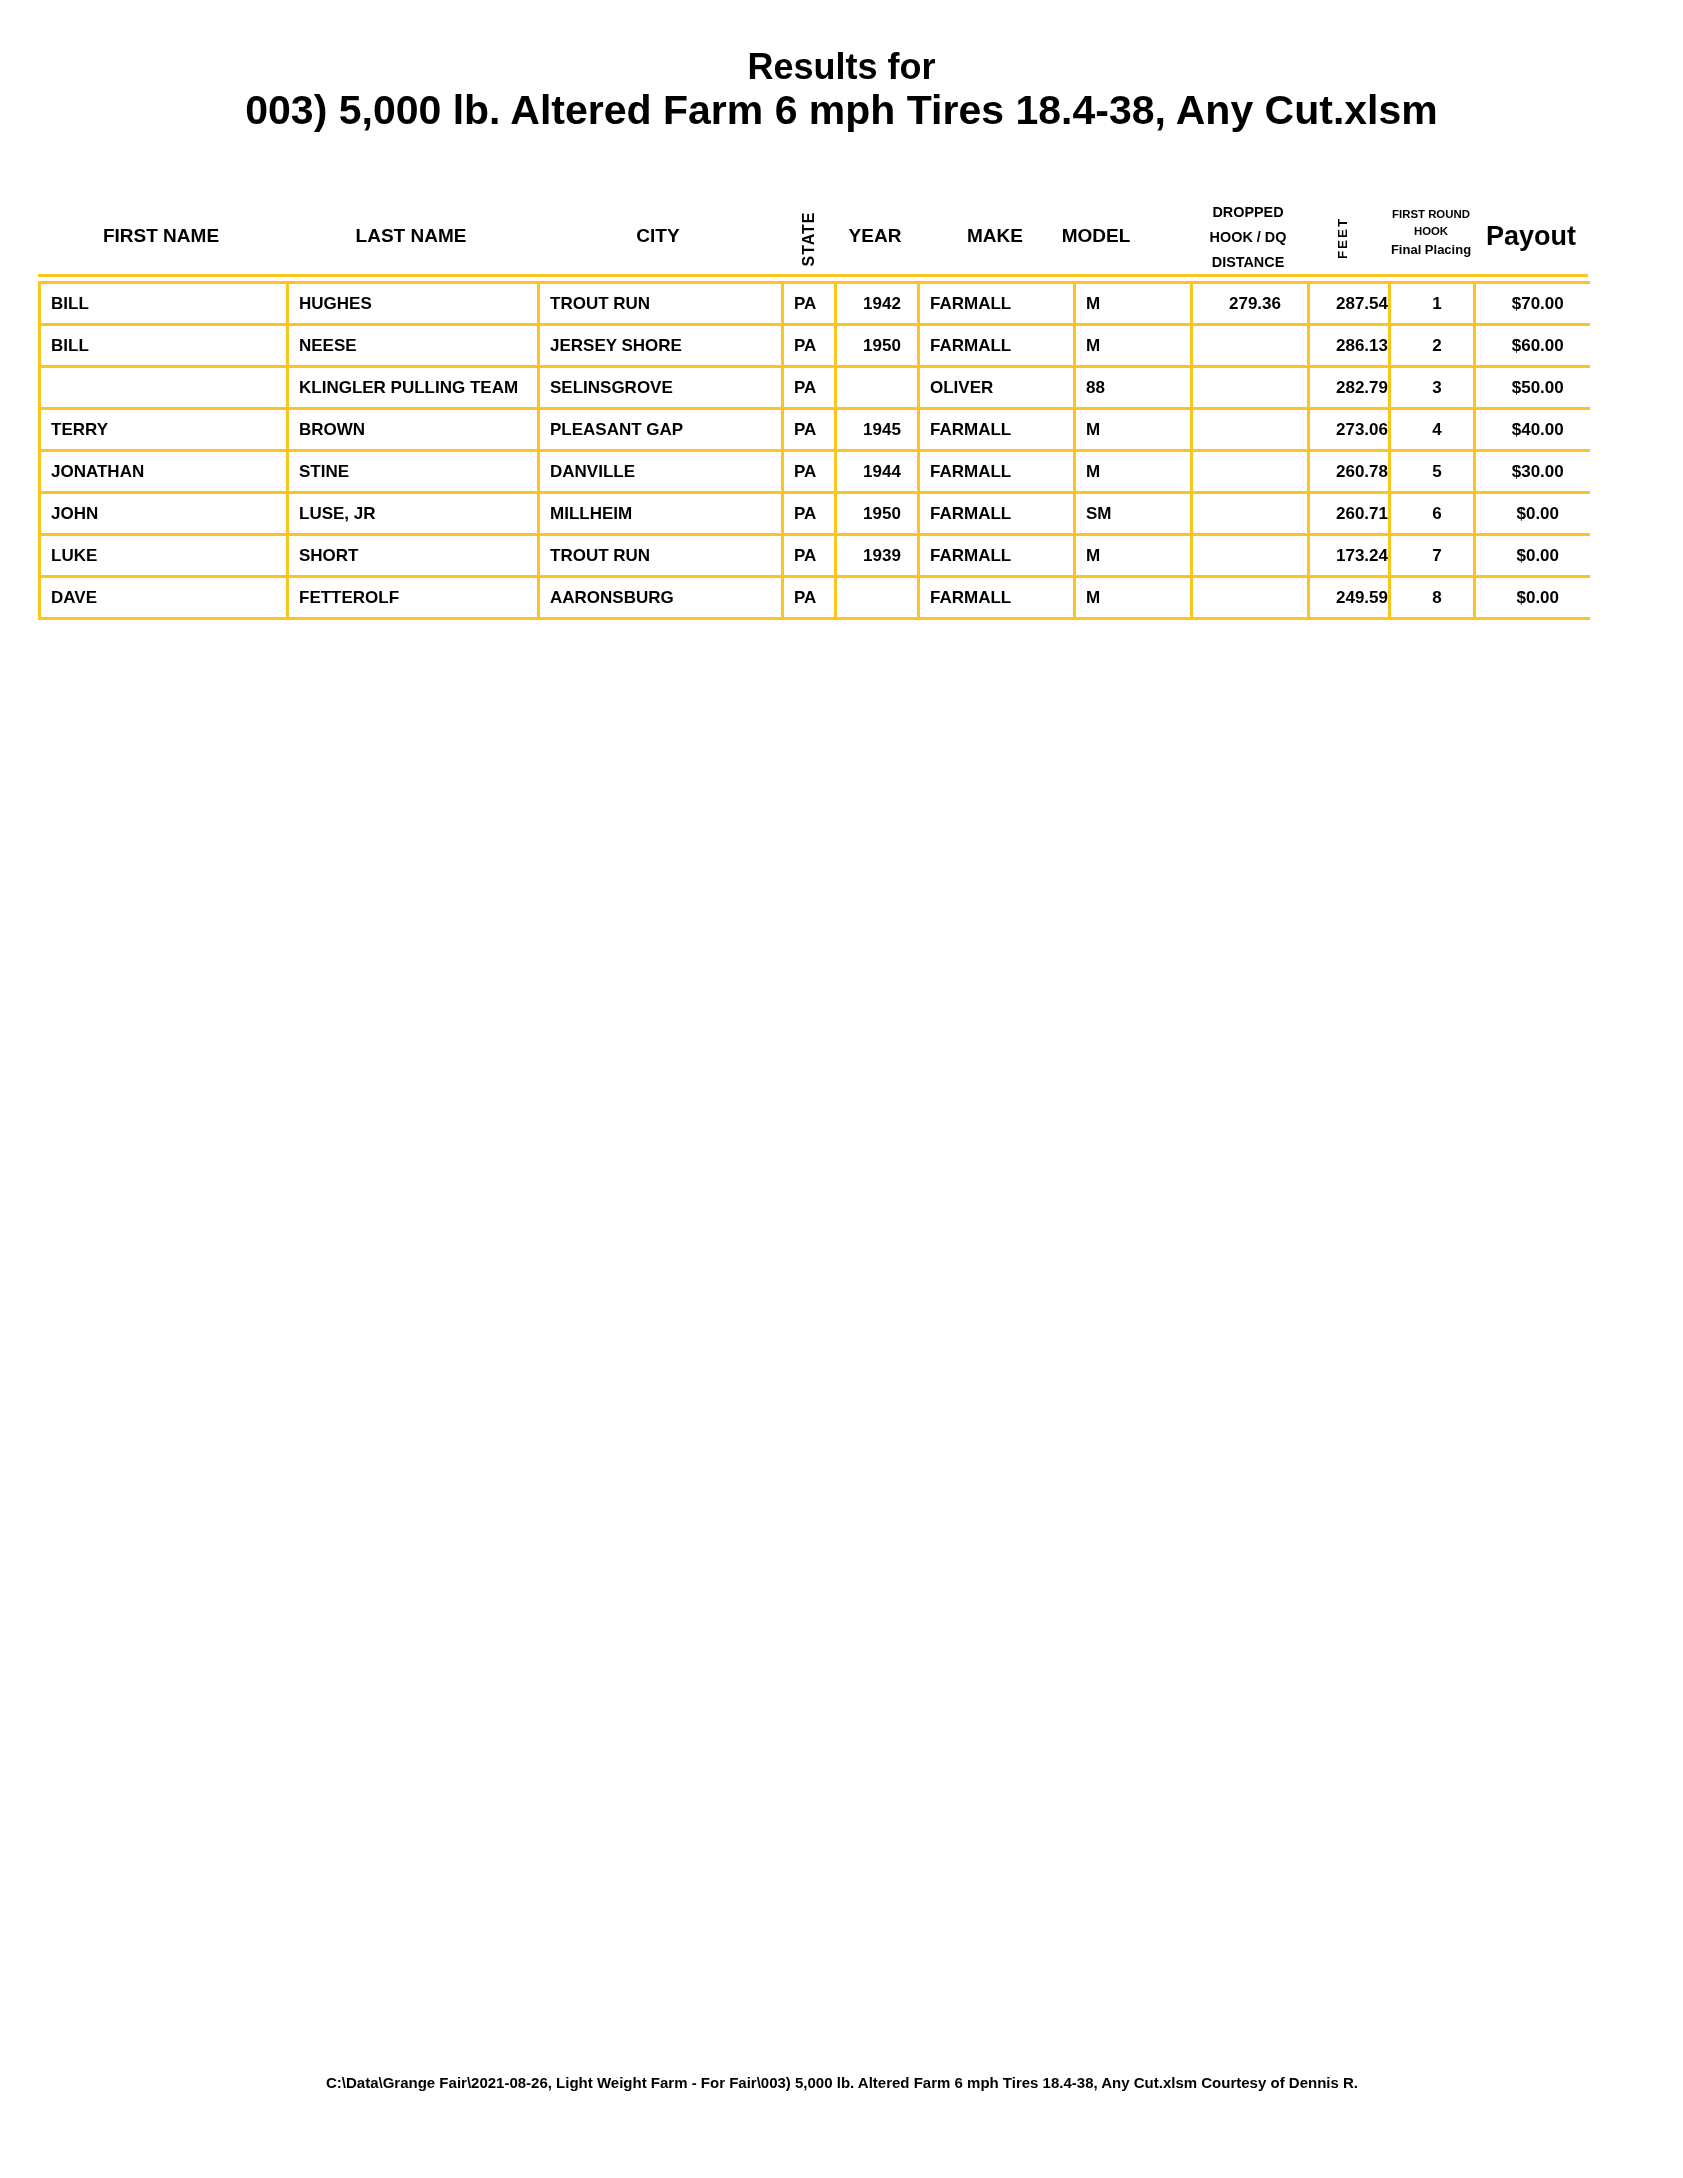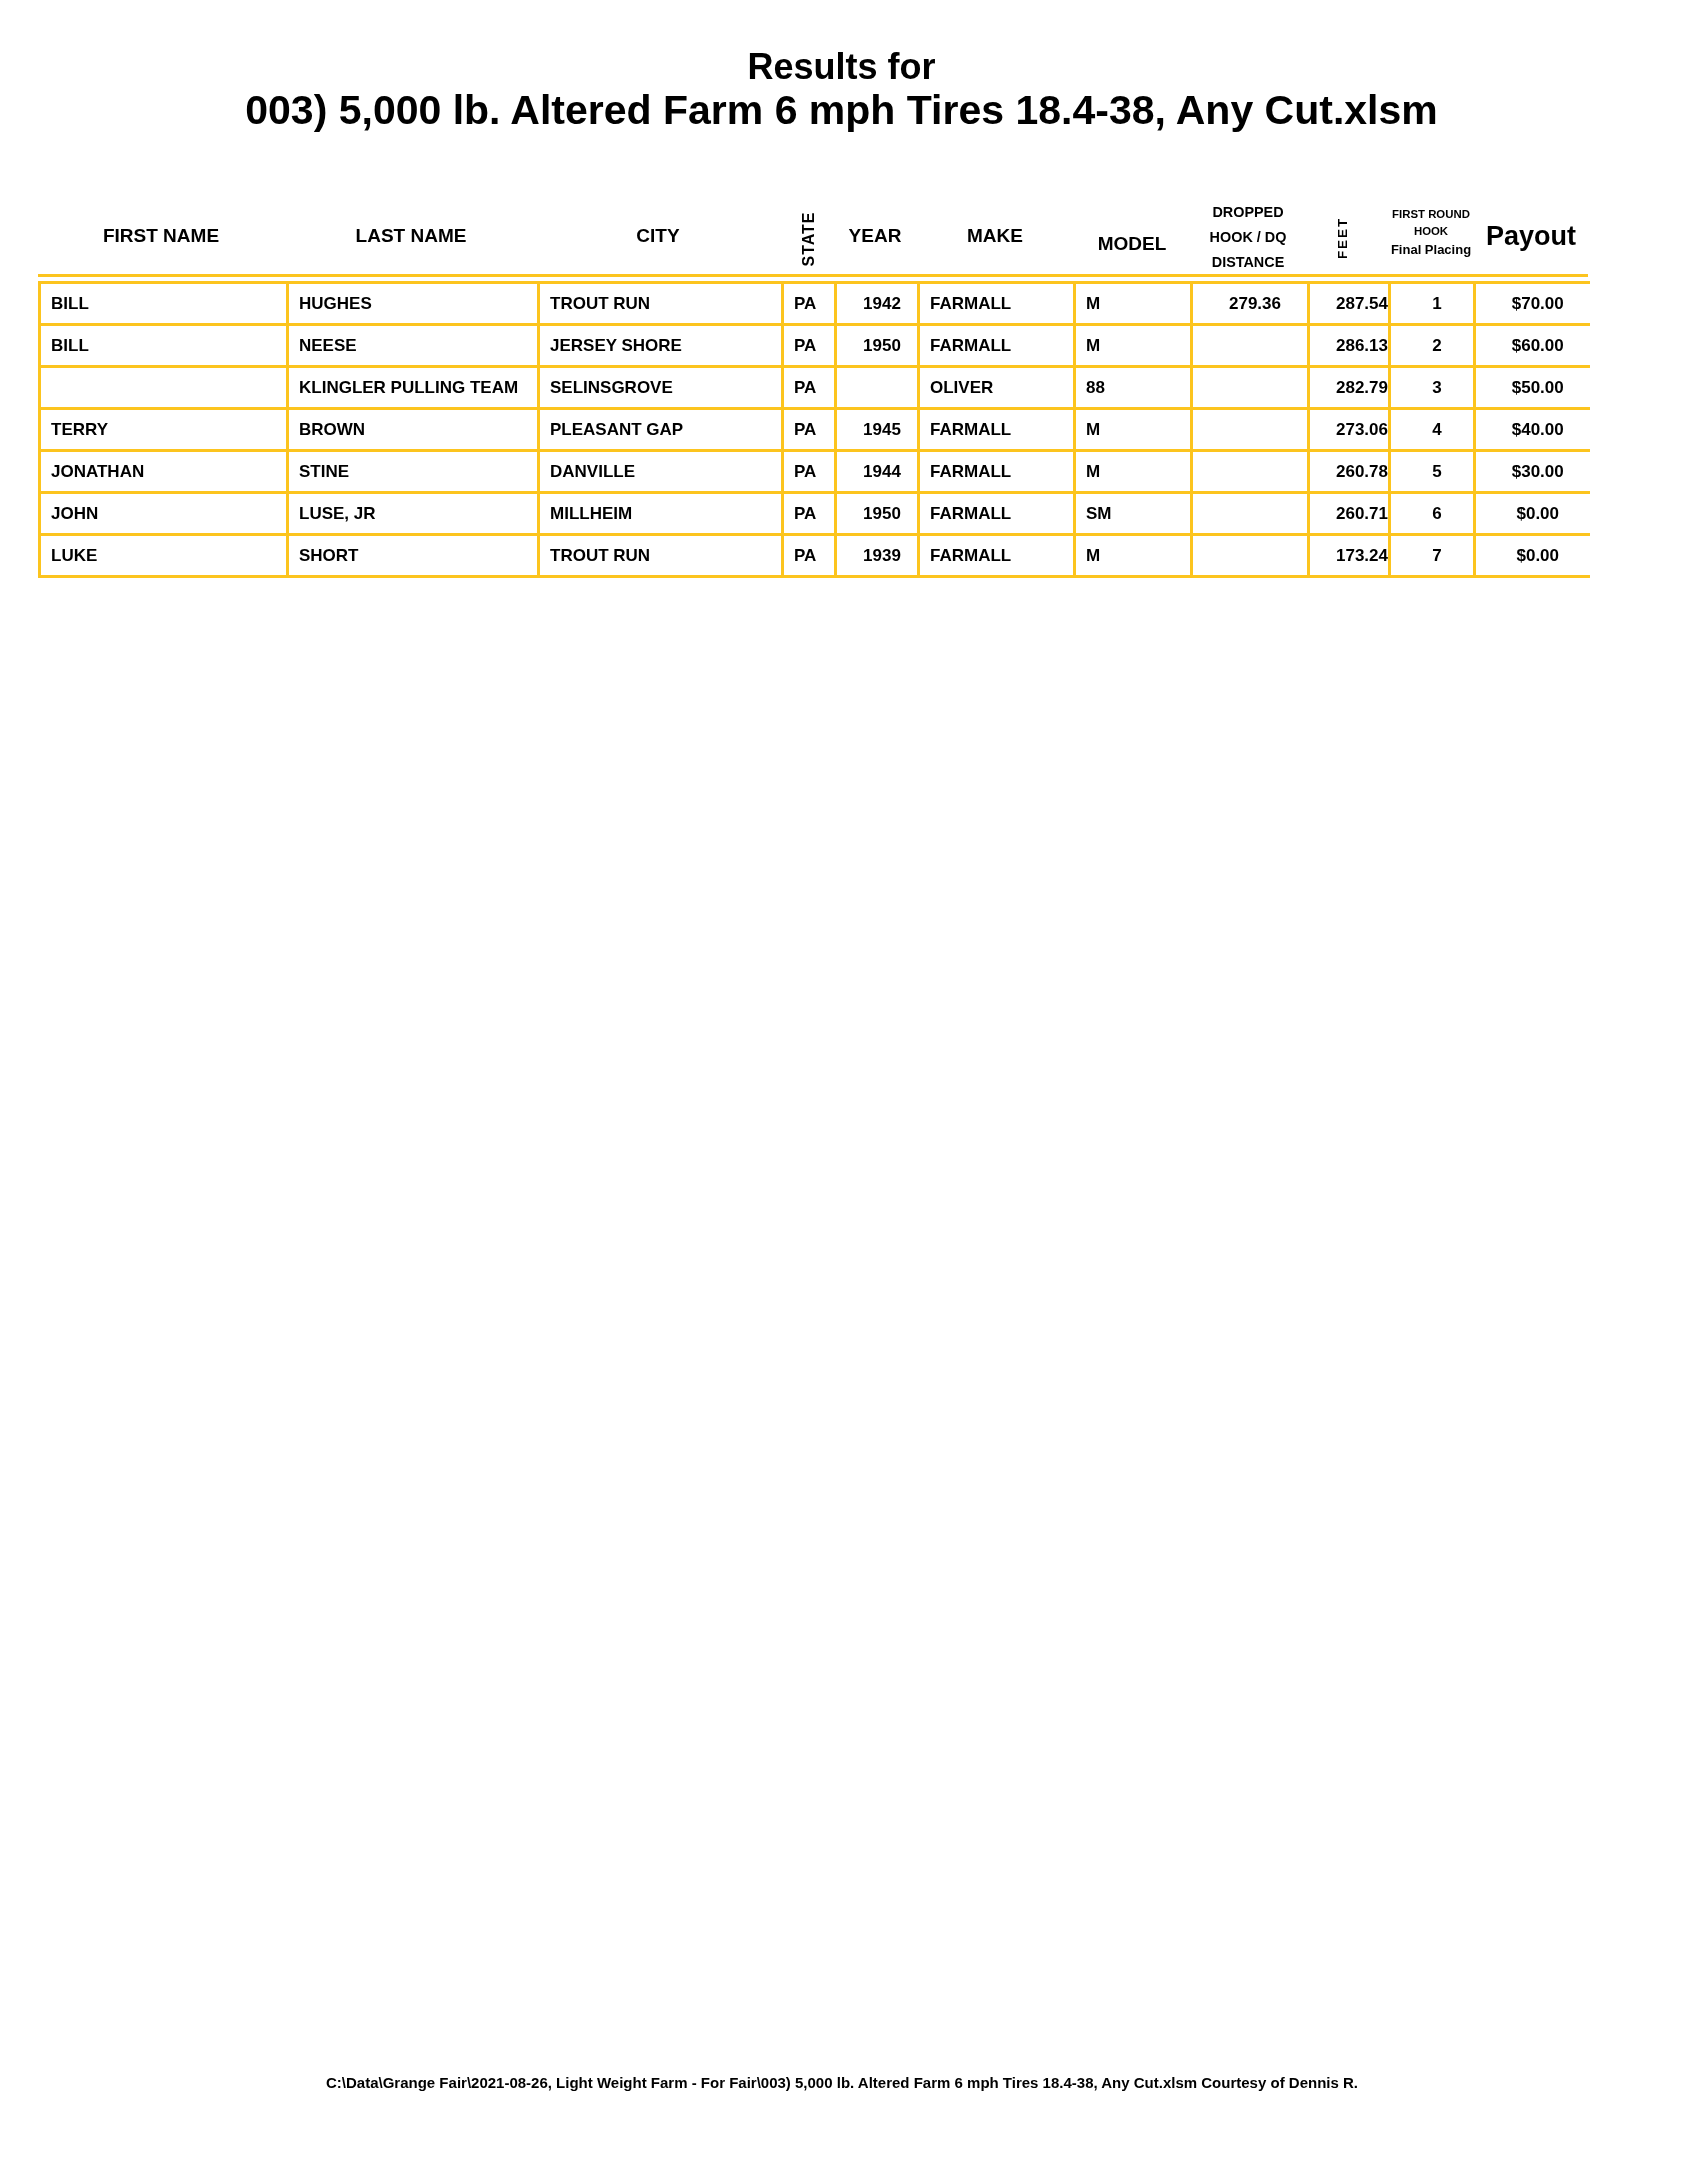--- a/index.html
+++ b/index.html
@@ -37,21 +37,21 @@
     font-weight:700;
     white-space:nowrap;
     line-height:1.15;
   }
   .h-single{top:225px; font-size:19px;}
   .h-first{left:161px;}
   .h-last{left:411px;}
   .h-city{left:658px;}
   .h-year{left:875px;}
   .h-make{left:995px;}
-  .h-model{left:1132px;margin-top:8px;}
+  .h-model{left:1096px;}
   .rot{
     transform:translate(-50%,-50%) rotate(-90deg);
     transform-origin:center;
   }
   .h-state{left:809px; top:239px; font-size:16px; letter-spacing:1px; font-weight:700;}
   .h-feet{left:1343px; top:238px; font-size:13.4px; letter-spacing:2px; font-weight:700;}
   .h-dropped{left:1248px; top:200px; font-size:14.4px; line-height:25px;}
   .h-placing{left:1431px; top:206px; font-size:11.4px; line-height:17.3px;}
   .h-placing .pl-final{font-size:13px;text-align:right;}
   .h-payout{left:1531px; top:221px; font-size:27px;}
@@ -221,20 +221,33 @@
             <td>TROUT RUN</td>
             <td class="c-state">PA</td>
             <td class="c-center">1939</td>
             <td>FARMALL</td>
             <td>M</td>
             <td class="c-center"></td>
             <td class="c-right">173.24</td>
             <td class="c-center">7</td>
             <td class="c-center">$0.00</td>
         </tr>
+        <tr>
+          <td>DAVE</td>
+            <td>FETTEROLF</td>
+            <td>AARONSBURG</td>
+            <td class="c-state">PA</td>
+            <td class="c-center"></td>
+            <td>FARMALL</td>
+            <td>M</td>
+            <td class="c-center"></td>
+            <td class="c-right">249.59</td>
+            <td class="c-center">8</td>
+            <td class="c-center">$0.00</td>
+        </tr>
       </tbody>
     </table>
   </div>
 
   <div class="footer">
     <div>C:\Data\Grange Fair\2021-08-26, Light Weight Farm - For Fair\003) 5,000 lb. Altered Farm 6 mph Tires 18.4-38, Any Cut.xlsm  Courtesy of Dennis R.</div>
   </div>
 
 </div>
 

